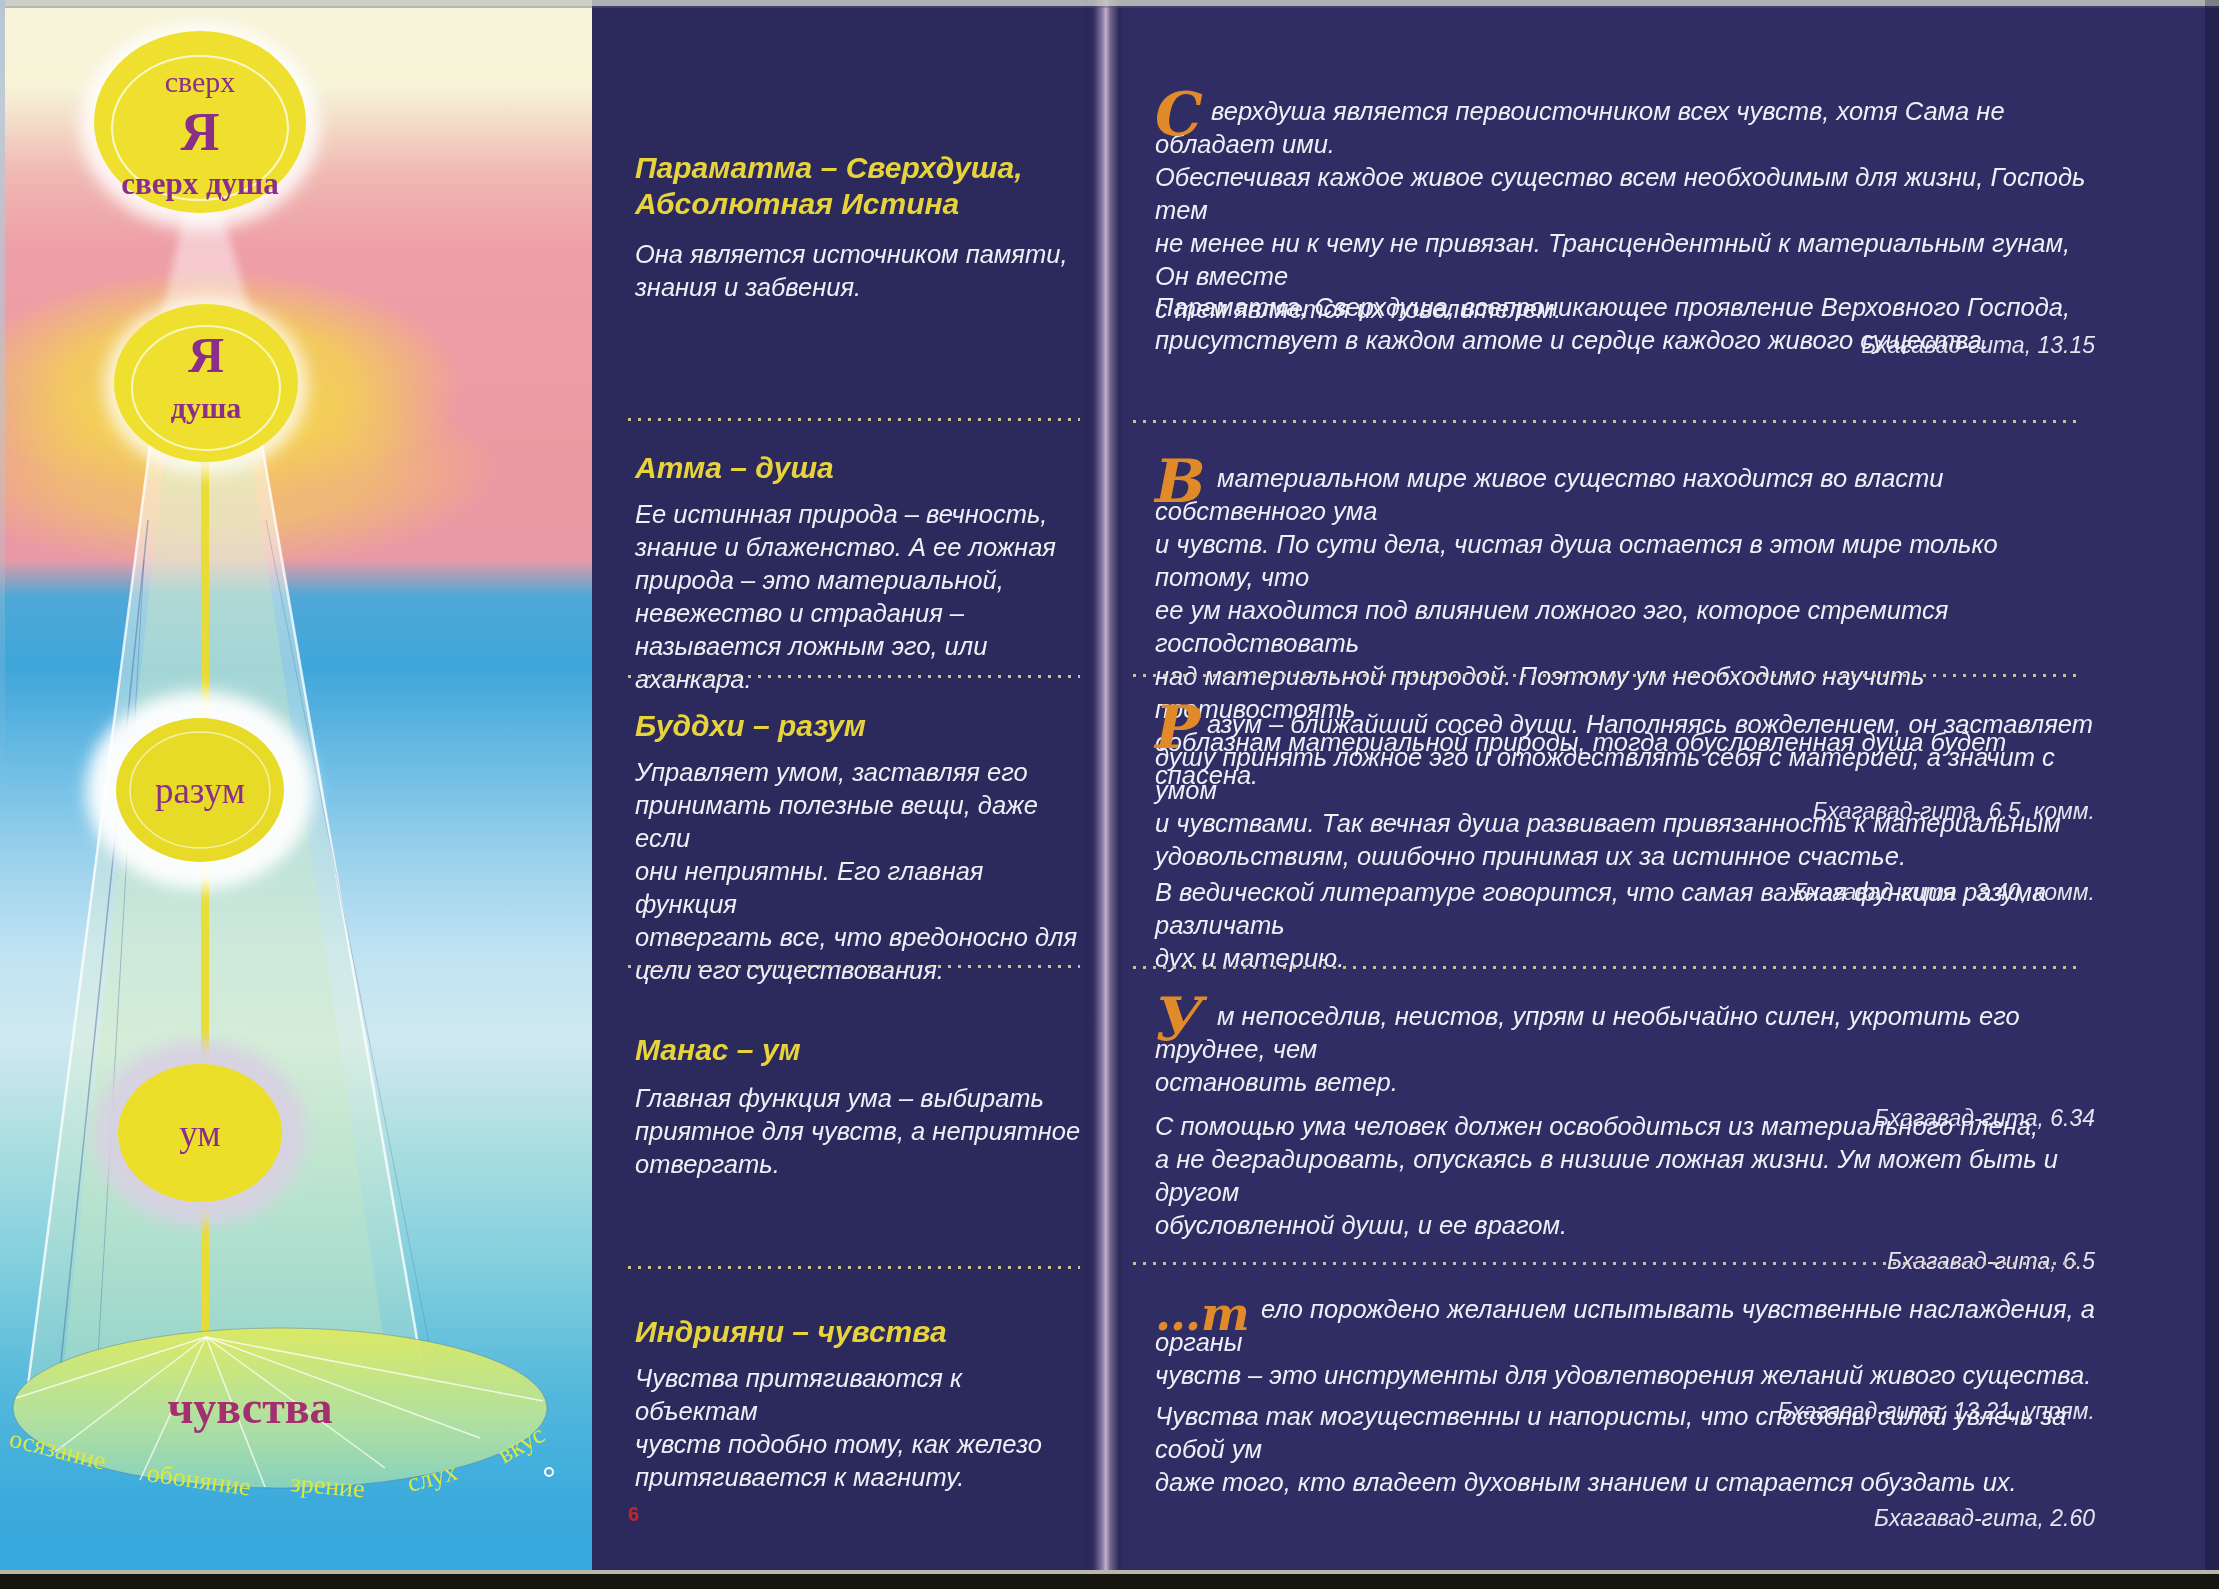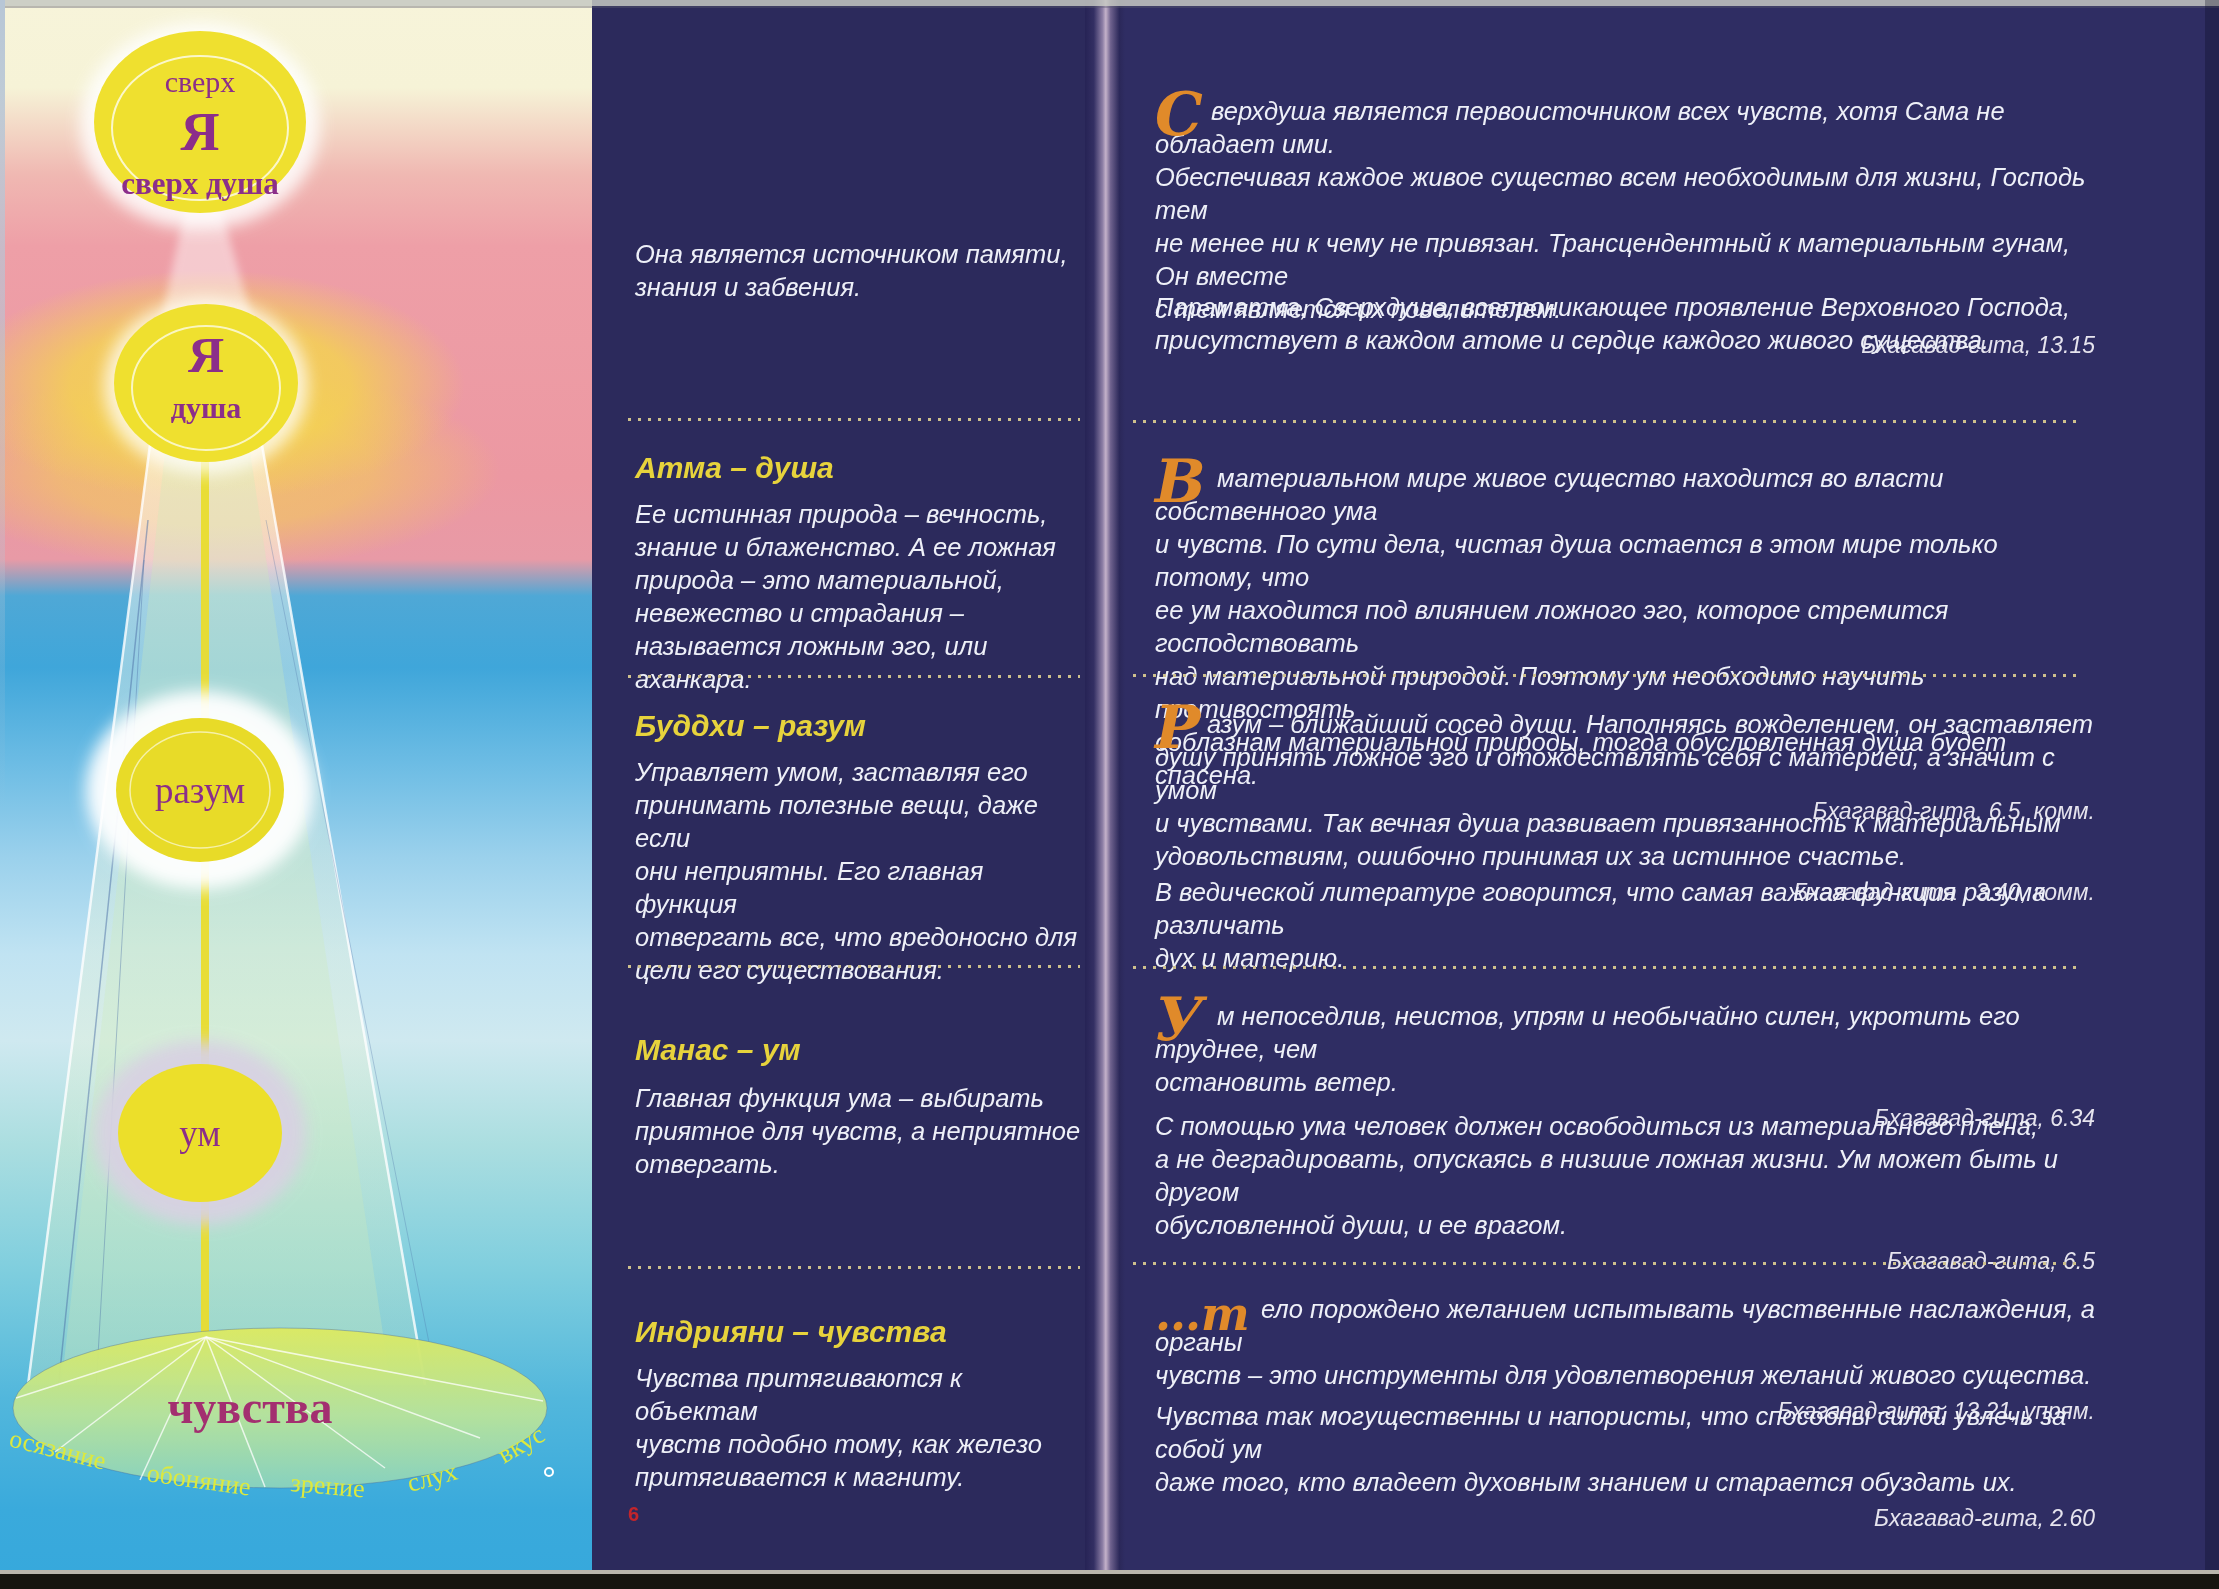--- a/index.html
+++ b/index.html
@@ -159,20 +159,22 @@
         <text transform="translate(146 1481) rotate(8)">обоняние</text>
         <text transform="translate(290 1491) rotate(5)">зрение</text>
         <text transform="translate(410 1492) rotate(-15)">слух</text>
         <text transform="translate(504 1464) rotate(-30)">вкус</text>
         <circle cx="549" cy="1472" r="4" fill="none" stroke="#ffffff" stroke-width="2"></circle>
       </g>
     </svg>
   </div>
 
   <div class="defs-col">
+    <div class="def-title" style="top:150px">Параматма – Сверхдуша,
+Абсолютная Истина</div>
     <div class="def-body" style="top:238px">Она является источником памяти,
 знания и забвения.</div>
     <div class="dots mid" style="top:418px"></div>
 
     <div class="def-title" style="top:450px">Атма – душа</div>
     <div class="def-body" style="top:498px">Ее истинная природа – вечность,
 знание и блаженство. А ее ложная
 природа – это материальной,
 невежество и страдания –
 называется ложным эго, или аханкара.</div>

